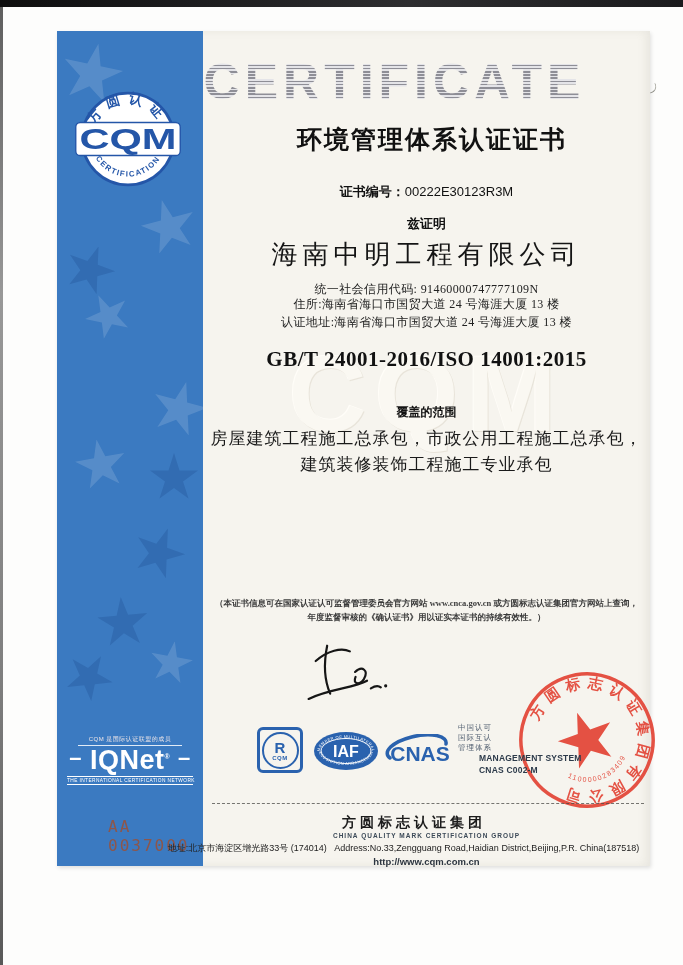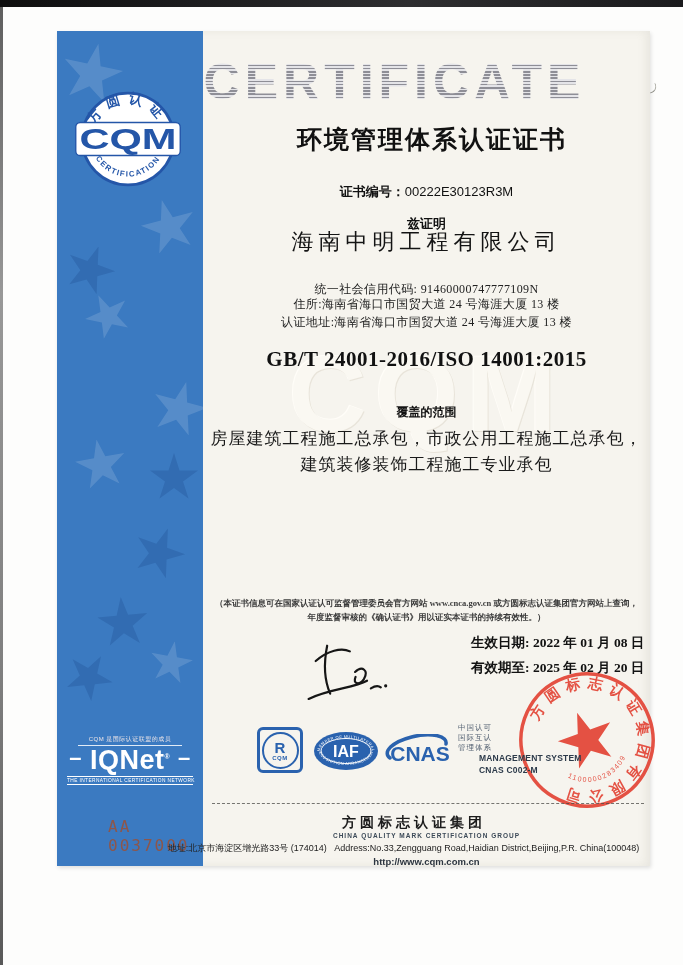--- a/index.html
+++ b/index.html
@@ -26,21 +26,21 @@
   
   .content{position:absolute;left:146px;top:0;width:447px;height:835px;}
   .content>div{position:absolute;left:0;right:0;text-align:center;}
   .watermark{top:300px;font-size:108px;font-weight:bold;letter-spacing:8px;color:#faf8f2;text-shadow:1px 1px 0 rgba(205,198,180,.35),-1px -1px 0 #fffdf8;font-family:"Liberation Sans",sans-serif;}
   .hdr-cert{top:22px;left:-64px !important;font-size:50px;font-weight:bold;letter-spacing:5px;font-family:"Liberation Sans",sans-serif;background:repeating-linear-gradient(0deg,#8e8e96 0 1.5px,#e4e4e8 1.5px 3.2px);-webkit-background-clip:text;background-clip:text;color:transparent;white-space:nowrap;}
   .title-cn{top:92px;font-size:25px;font-weight:bold;letter-spacing:2px;color:#111;padding-left:11px;}
   .certno{top:152px;font-size:13px;color:#111;}
   .certno .lbl{font-weight:bold;}
   .certno .val{font-family:"Liberation Sans",sans-serif;}
   .intro{top:184px;font-size:13px;font-weight:bold;color:#111;}
-  .company{top:196px;font-size:22px;letter-spacing:5px;color:#141414;font-family:Liberation Serif, serif;}
+  .company{top:206px;font-size:26px;letter-spacing:5px;color:#141414;font-family:Liberation Serif, serif;}
   .infoline{font-size:12px;color:#222;font-family:"Liberation Serif",serif;letter-spacing:.4px;}
   .info1{top:250px;} .info2{top:265px;} .info3{top:271px;margin-top:12px;}
   .conform{top:297px;font-size:14px;font-weight:bold;color:#111;}
   .standard{top:316px;font-size:21px;font-weight:bold;color:#111;font-family:"Liberation Serif",serif;letter-spacing:.5px;}
   .scopelbl{top:373px;font-size:12px;font-weight:bold;color:#111;}
   .scope1{top:396px;} .scope2{top:422px;}
   .scope{font-size:17px;color:#1a1a1a;font-family:"Liberation Serif",serif;letter-spacing:1px;}
   .disclaimer{top:566px;left:12px !important;right:12px !important;font-size:8.5px;font-weight:600;line-height:1.6;color:#3a3a3a;font-family:"Liberation Serif",serif;}
   .dates{position:absolute;left:414px;top:600px;width:200px;text-align:left;font-family:"Liberation Serif",serif;font-weight:bold;font-size:13.5px;color:#121212;line-height:1.85;white-space:nowrap;}
   .signature{position:absolute;left:243px;top:601px;width:90px;height:80px;transform:rotate(-6deg);}
@@ -134,24 +134,20 @@
       <g fill="none" stroke="#161616" stroke-width="2.2" stroke-linecap="round">
         <path d="M30 12 C25 28 23 44 28 60"></path>
         <path d="M17 26 C30 17 44 15 52 20"></path>
         <path d="M6 63 C28 55 52 57 66 51"></path>
         <path d="M55 41 c8 -6 14 0 8 8 c-5 6 -12 4 -8 -3"></path>
         <path d="M69 59 c4 -2 8 -2 10 0"></path>
         <circle cx="84" cy="58" r="1.6" fill="#161616" stroke="none"></circle>
       </g>
     </svg>
 
-    <div class="dates">
-      <div><span>生效日期:</span> <span>2022 年 01 月 08 日</span></div>
-      <div><span>有效期至:</span> <span>2025 年 02 月 20 日</span></div>
-    </div>
 
     <svg class="stamp" viewBox="0 0 150 150">
       <g transform="rotate(-20 75 75)">
         <defs>
           <path id="stampArc" d="M75,75 m-52,0 a52,52 0 1,1 104,0 a52,52 0 1,1 -104,0"></path>
           <path id="stampNum" d="M75,75 m-42,0 a42,42 0 1,0 84,0"></path>
         </defs>
         <circle cx="75" cy="75" r="66" fill="none" stroke="#e23b2c" stroke-width="3.5"></circle>
         <polygon points="75,46 81.6,66.2 102.8,66.2 85.6,78.8 92.2,99 75,86.4 57.8,99 64.4,78.8 47.2,66.2 68.4,66.2" fill="#e23b2c"></polygon>
         <text font-size="14.5" font-weight="bold" fill="#e23b2c" text-anchor="middle" style="letter-spacing:6.5px;">
@@ -196,17 +192,17 @@
         <div class="enl">MANAGEMENT SYSTEM</div>
         <div class="enl">CNAS C002-M</div>
       </div>
     </div>
 
     <div class="sep-dots"></div>
     <div class="grp-cn">方圆标志认证集团</div>
     <div class="grp-en">CHINA QUALITY MARK CERTIFICATION GROUP</div>
     <div class="addr">
       <span>地址:北京市海淀区增光路33号 (174014)</span>&nbsp;&nbsp;
-      <span>Address:No.33,Zengguang Road,Haidian District,Beijing,P.R. China(100048)</span>
+      <span>Address:No.33,Zengguang Road,Haidian District,Beijing,P.R. China(187518)</span>
     </div>
     <div class="web">http://www.cqm.com.cn</div>
   </div>
 </div>
 
 </body></html>

